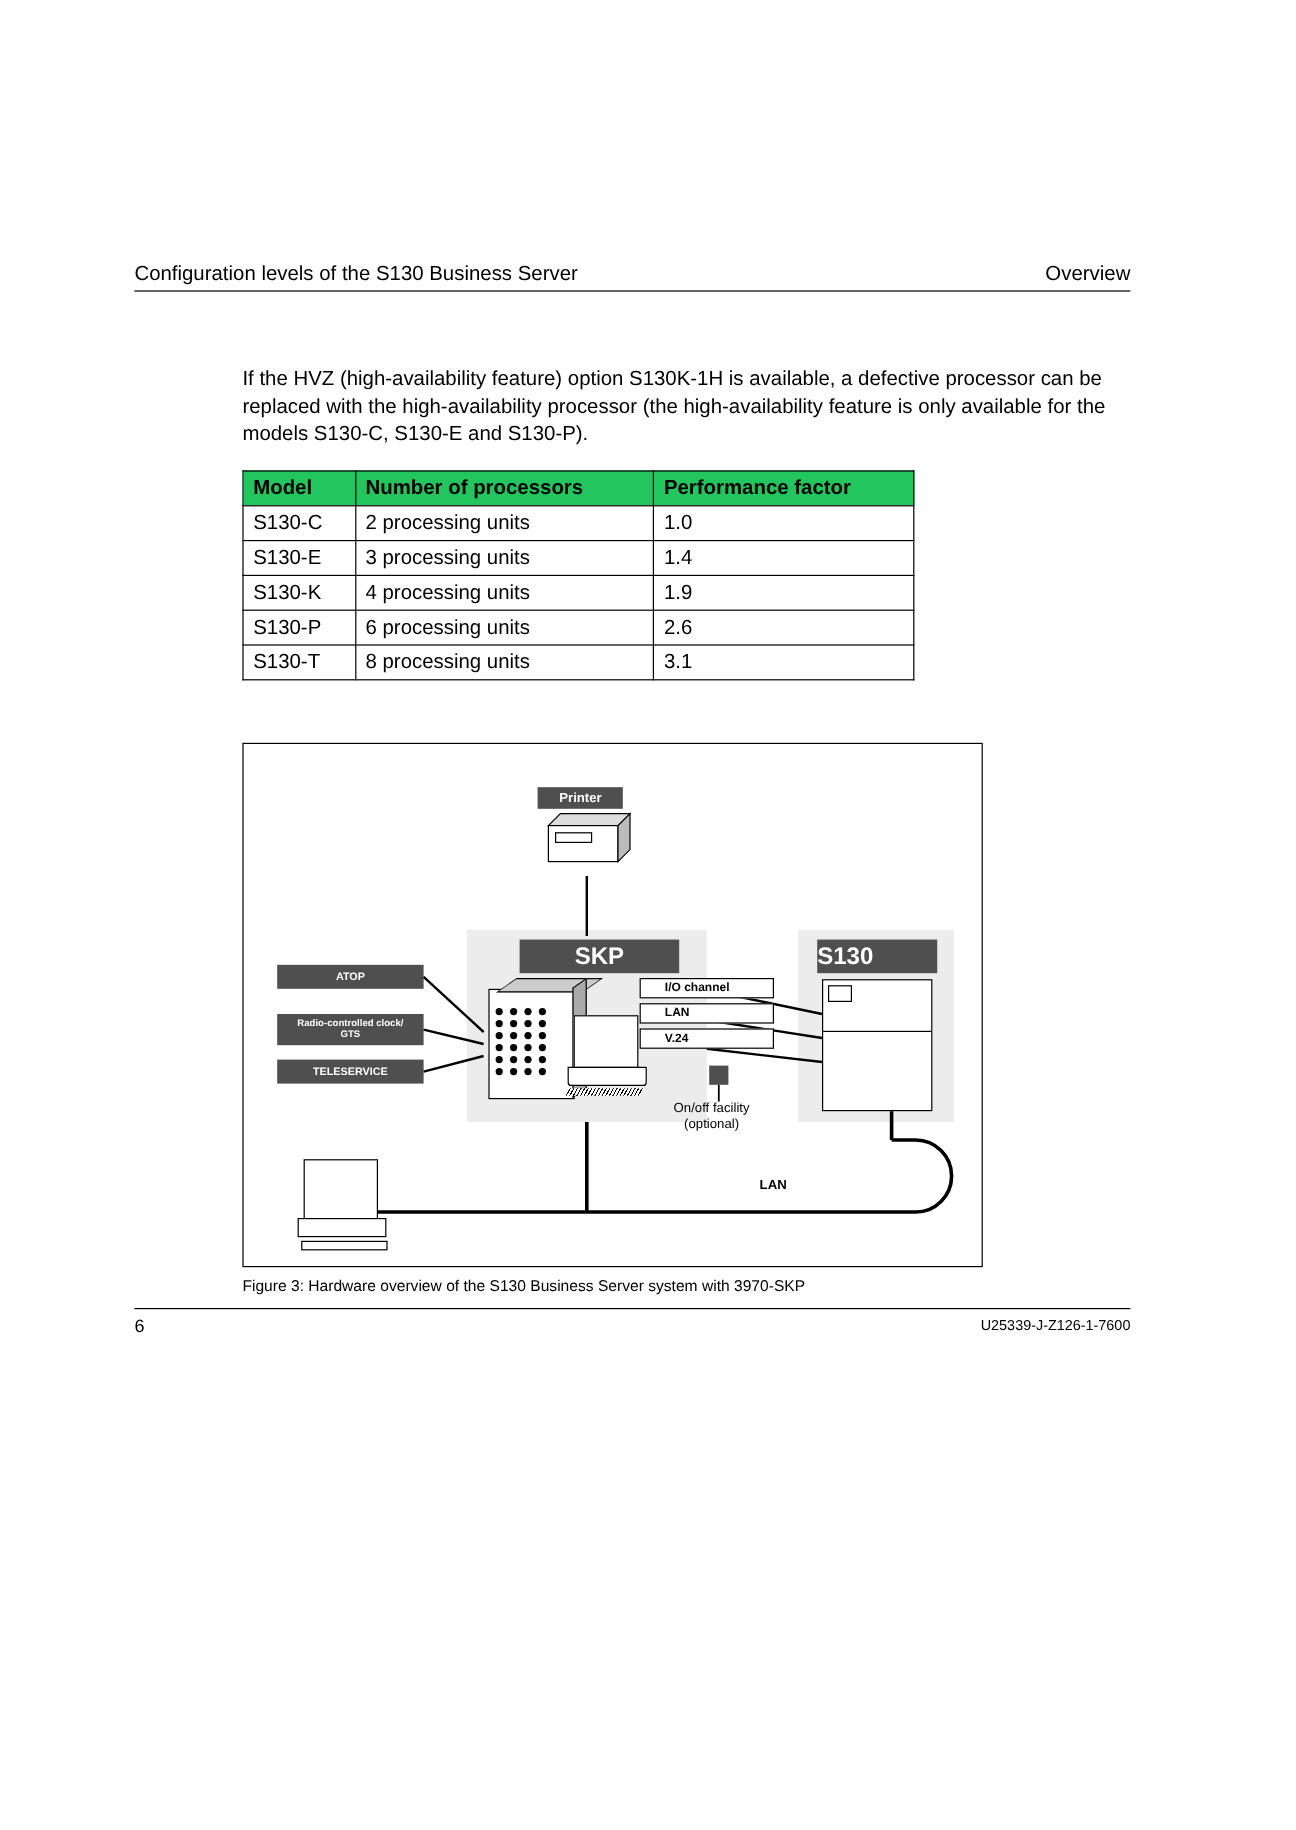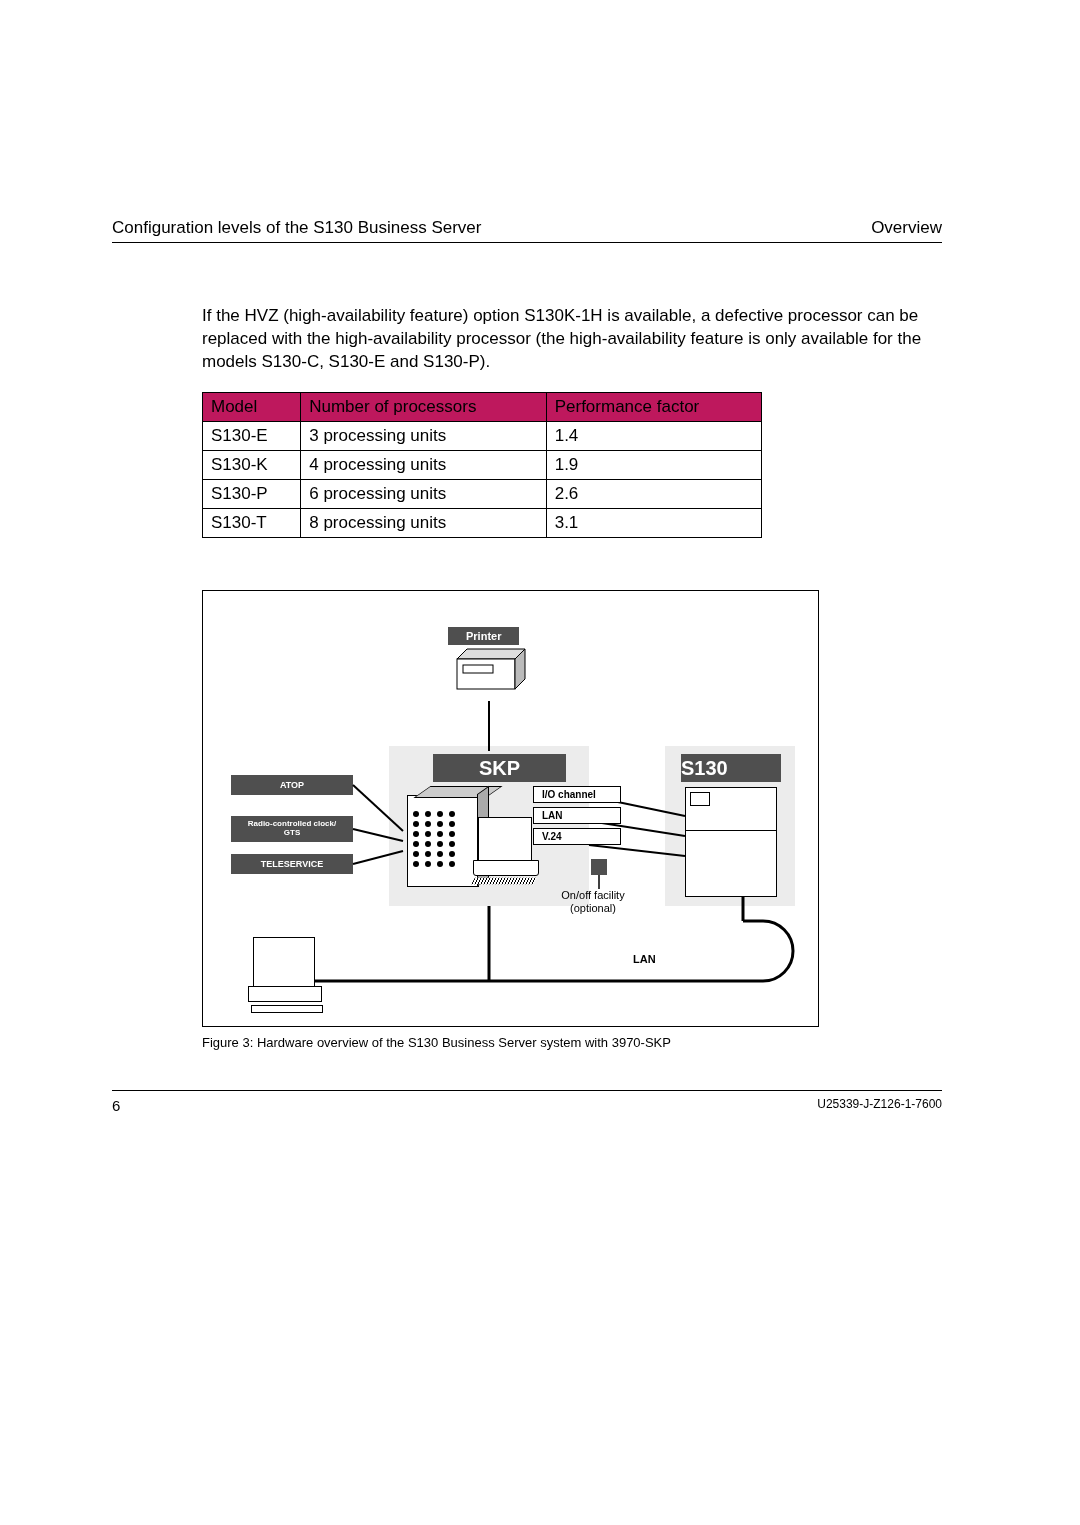--- a/index.html
+++ b/index.html
@@ -40,22 +40,22 @@
     border-collapse: collapse;
     width: 560px;
   }
   table.models th, table.models td {
     border: 1px solid #000;
     padding: 4px 8px;
     font-size: 17px;
     text-align: left;
   }
   table.models th {
-    background: #be185d;
-    font-weight: normal;
+    background: #22c55e;
+    font-weight: bold;
   }
   .figwrap {
     margin-top: 52px;
     border: 1px solid #000;
     width: 615px;
     height: 435px;
     position: relative;
     font-size: 11px;
   }
   .printer-label {
@@ -112,21 +112,21 @@
     display:flex; align-items:center; justify-content:center;
   }
   .atop { left:28px; top:184px; width:122px; height:20px; }
   .radio { left:28px; top:225px; width:122px; height:26px; font-size:8px; line-height:1.1; }
   .tele { left:28px; top:263px; width:122px; height:20px; }
   .conn-box {
     position:absolute; left:330px; top:195px; z-index:4;
     display:flex; flex-direction:column; gap:4px;
   }
   .conn-box div{
-    background:#fff; border:1px solid #000; padding:2px 8px;
+    background:#fff; border:1px solid #000; padding:2px 20px;
     font-size:10px; font-weight:bold; width:70px;
   }
   .s130-wrap{
     position:absolute; left:462px; top:155px; width:130px; height:160px;
     background:#ececec;
   }
   .s130-title{
     position:absolute; left:478px; top:163px; width:100px; height:28px;
     background:#4f4f4f; color:#fff; font-size:20px; font-weight:bold;
     text-align:left; line-height:28px; z-index:2;
@@ -189,20 +189,25 @@
 
     <table class="models">
       <thead>
         <tr>
           <th>Model</th>
           <th>Number of processors</th>
           <th>Performance factor</th>
         </tr>
       </thead>
       <tbody>
+        <tr>
+            <td>S130-C</td>
+            <td>2 processing units</td>
+            <td>1.0</td>
+          </tr>
         <tr>
             <td>S130-E</td>
             <td>3 processing units</td>
             <td>1.4</td>
           </tr>
         <tr>
             <td>S130-K</td>
             <td>4 processing units</td>
             <td>1.9</td>
           </tr>

